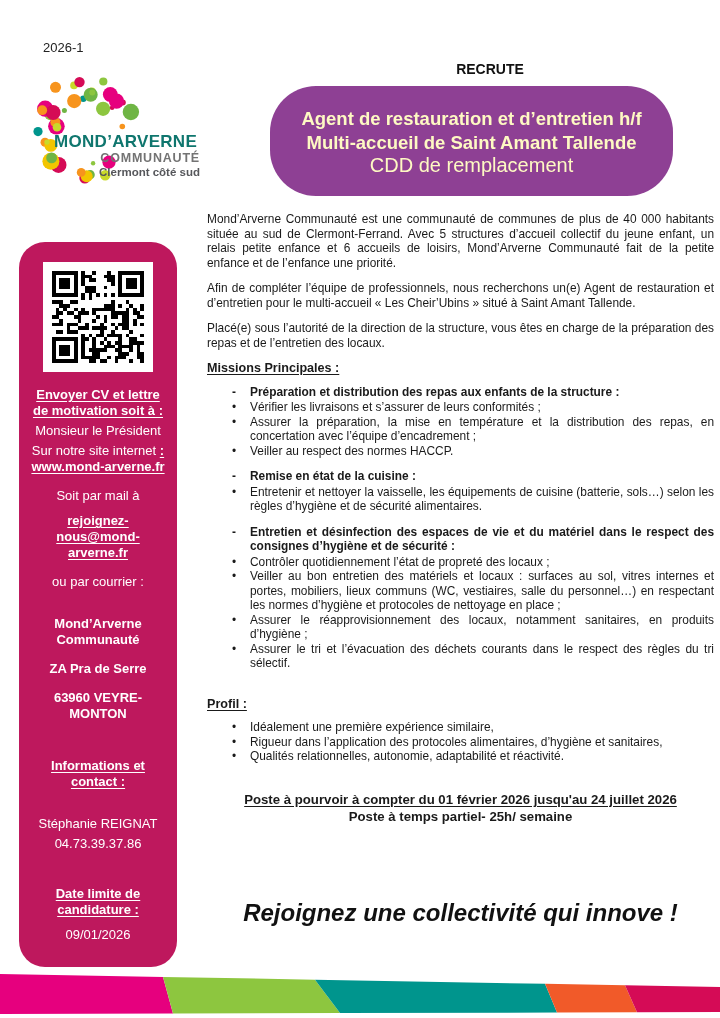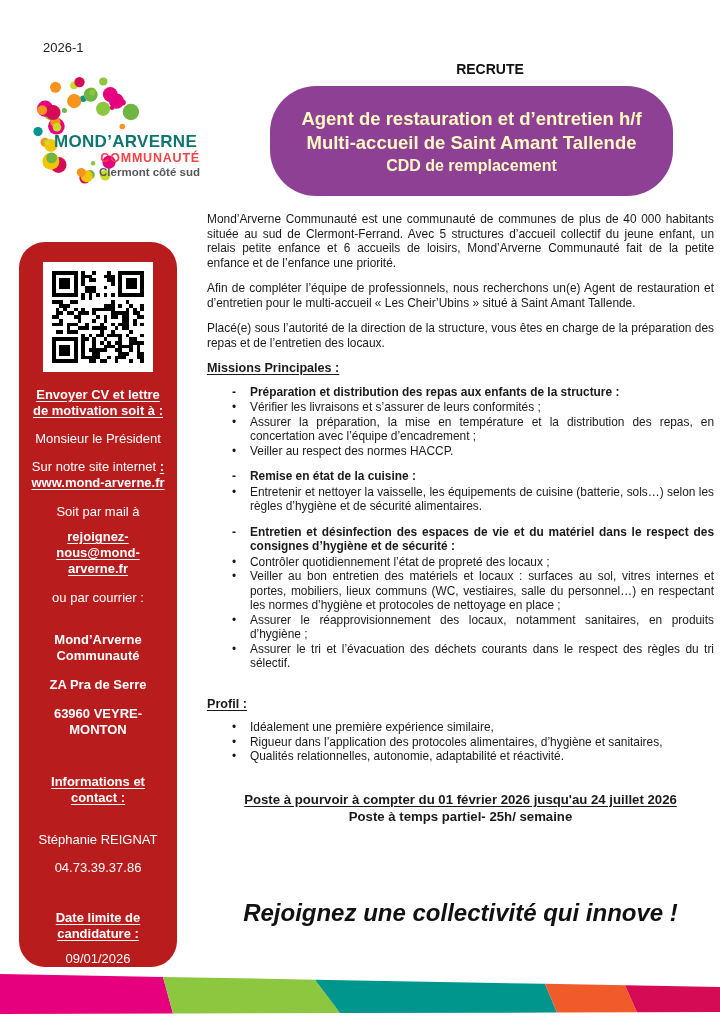--- a/index.html
+++ b/index.html
@@ -4,42 +4,42 @@
 <style>
   html,body{margin:0;padding:0;background:#fff;}
   .page{position:relative;width:720px;height:1018px;background:#ffffff;overflow:hidden;
         font-family:"Liberation Sans","DejaVu Sans",sans-serif;color:#1a1a1a;padding-left:16px;}
   .ref{position:absolute;left:43px;top:40px;font-size:13px;color:#222;}
 
   
   .logo{position:absolute;left:28px;top:74px;width:185px;height:122px;}
   .logo svg{position:absolute;left:0;top:0;}
   .logo-line1{position:absolute;left:26px;top:58px;font-size:17px;font-weight:bold;color:#0f766e;letter-spacing:.3px;}
-  .logo-line2{position:absolute;right:13px;top:77px;font-size:12.5px;font-weight:bold;color:#ef4444;letter-spacing:.8px;}
+  .logo-line2{position:absolute;right:13px;top:77px;font-size:12.5px;font-weight:bold;color:#737373;letter-spacing:.8px;}
   .logo-line3{position:absolute;right:13px;top:92px;font-size:11.5px;font-weight:bold;color:#56575B;margin-left:14px;}
 
   .recrute{position:absolute;left:290px;top:61px;width:400px;text-align:center;
            font-size:14px;font-weight:bold;color:#111;}
 
   .title-box{position:absolute;left:270px;top:86px;width:403px;height:110px;background:#8E4094;
              border-radius:46px;display:flex;flex-direction:column;align-items:center;justify-content:center;
              color:#fef9c3;text-align:center;}
   .title-main{font-size:18.5px;font-weight:bold;line-height:24px;white-space:nowrap;}
-  .title-sub{font-size:16px;font-weight:bold;line-height:21px;}
+  .title-sub{font-size:20px;font-weight:normal;line-height:21px;}
 
   
-  .sidebar{position:absolute;left:19px;top:242px;width:158px;height:725px;background:#b91c1c;
+  .sidebar{position:absolute;left:19px;top:242px;width:158px;height:725px;background:#be185d;
            border-radius:26px;color:#fff;text-align:center;}
   .qr-box{width:110px;height:110px;background:#fff;margin:20px auto 0;display:flex;align-items:center;justify-content:center;}
   .sb{font-size:13px;line-height:16px;padding:0 8px;color:#fff;}
   .heading{font-weight:bold;text-decoration:underline;text-underline-offset:2px;}
   .bold{font-weight:bold;}
   a.link{color:#fff;font-weight:bold;text-decoration:underline;text-underline-offset:2px;cursor:pointer;}
   .block{display:block;}
-  .mt9{margin-top:9px}.mt11{margin-top:26px}.mt12{margin-top:12px}.mt13{margin-top:13px}
+  .mt9{margin-top:9px}.mt11{margin-top:26px}.mt12{margin-top:4px}.mt13{margin-top:13px}
   .mt15{margin-top:15px}.mt34{margin-top:34px}.mt36{margin-top:36px}
 
   
   .main{position:absolute;left:207px;top:212px;width:507px;font-size:11.9px;line-height:14.5px;text-align:justify;}
   .para{margin:0 0 11px 0;}
   .sec-heading{font-weight:bold;text-decoration:underline;text-underline-offset:2px;font-size:12.6px;margin:4px 0 9px;}
   .profil-h{margin-top:26px;}
   .mission-group{margin-bottom:11px;}
   .title-row{display:flex;padding-left:25px;margin-bottom:1px;}
   .marker{width:18px;flex:none;}

